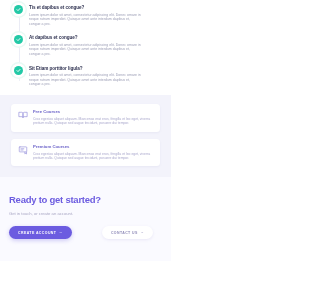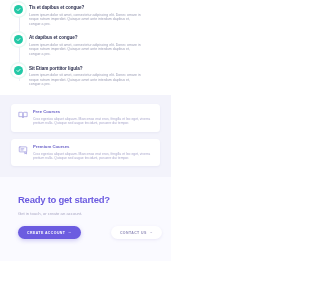--- a/index.html
+++ b/index.html
@@ -91,21 +91,21 @@
   .card-desc {
     font-size:3.4px;
     color:#a9a7cc;
     line-height:4.4px;
     max-width:122px;
   }
 
   
   .cta-section {
     background:#fafaff;
-    padding:17px 11px 12px 18px;
+    padding:17px 11px 12px 9px;
     height:84px;
   }
   .cta-title {
     font-size:9.5px;
     font-weight:bold;
     color:#6c5ce0;
     letter-spacing:-0.25px;
     line-height:12px;
     margin-bottom:5px;
   }

